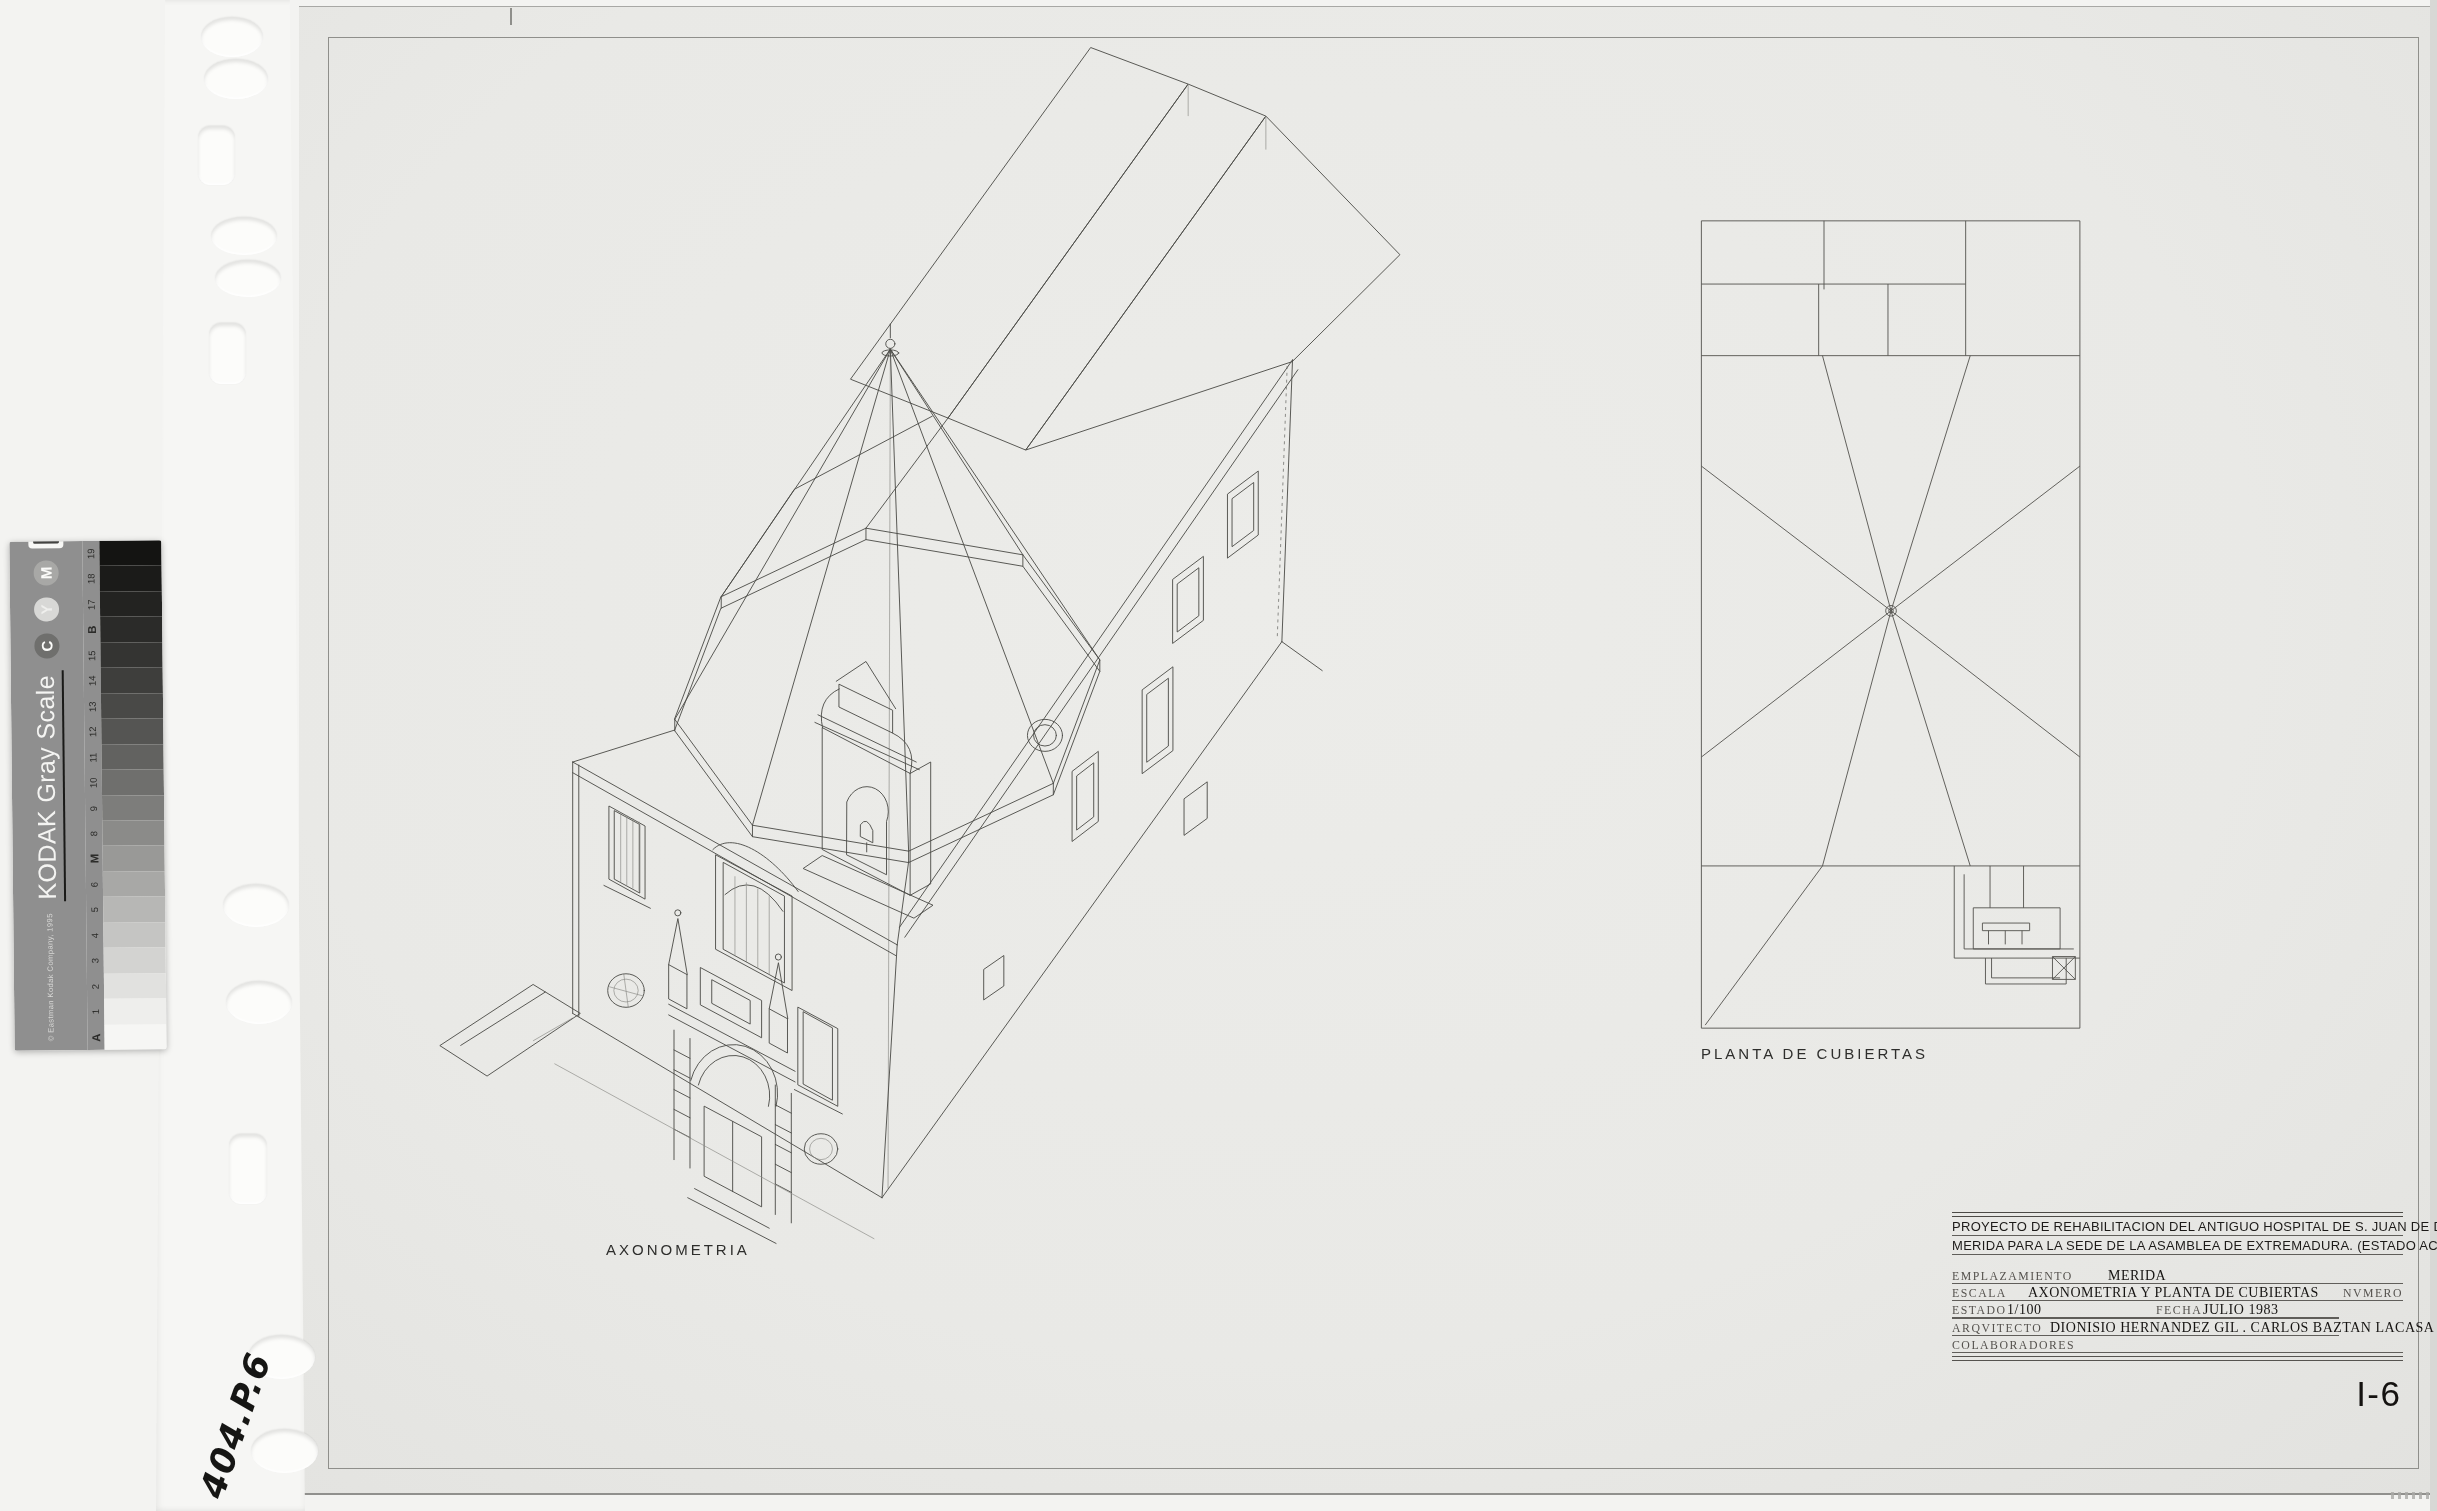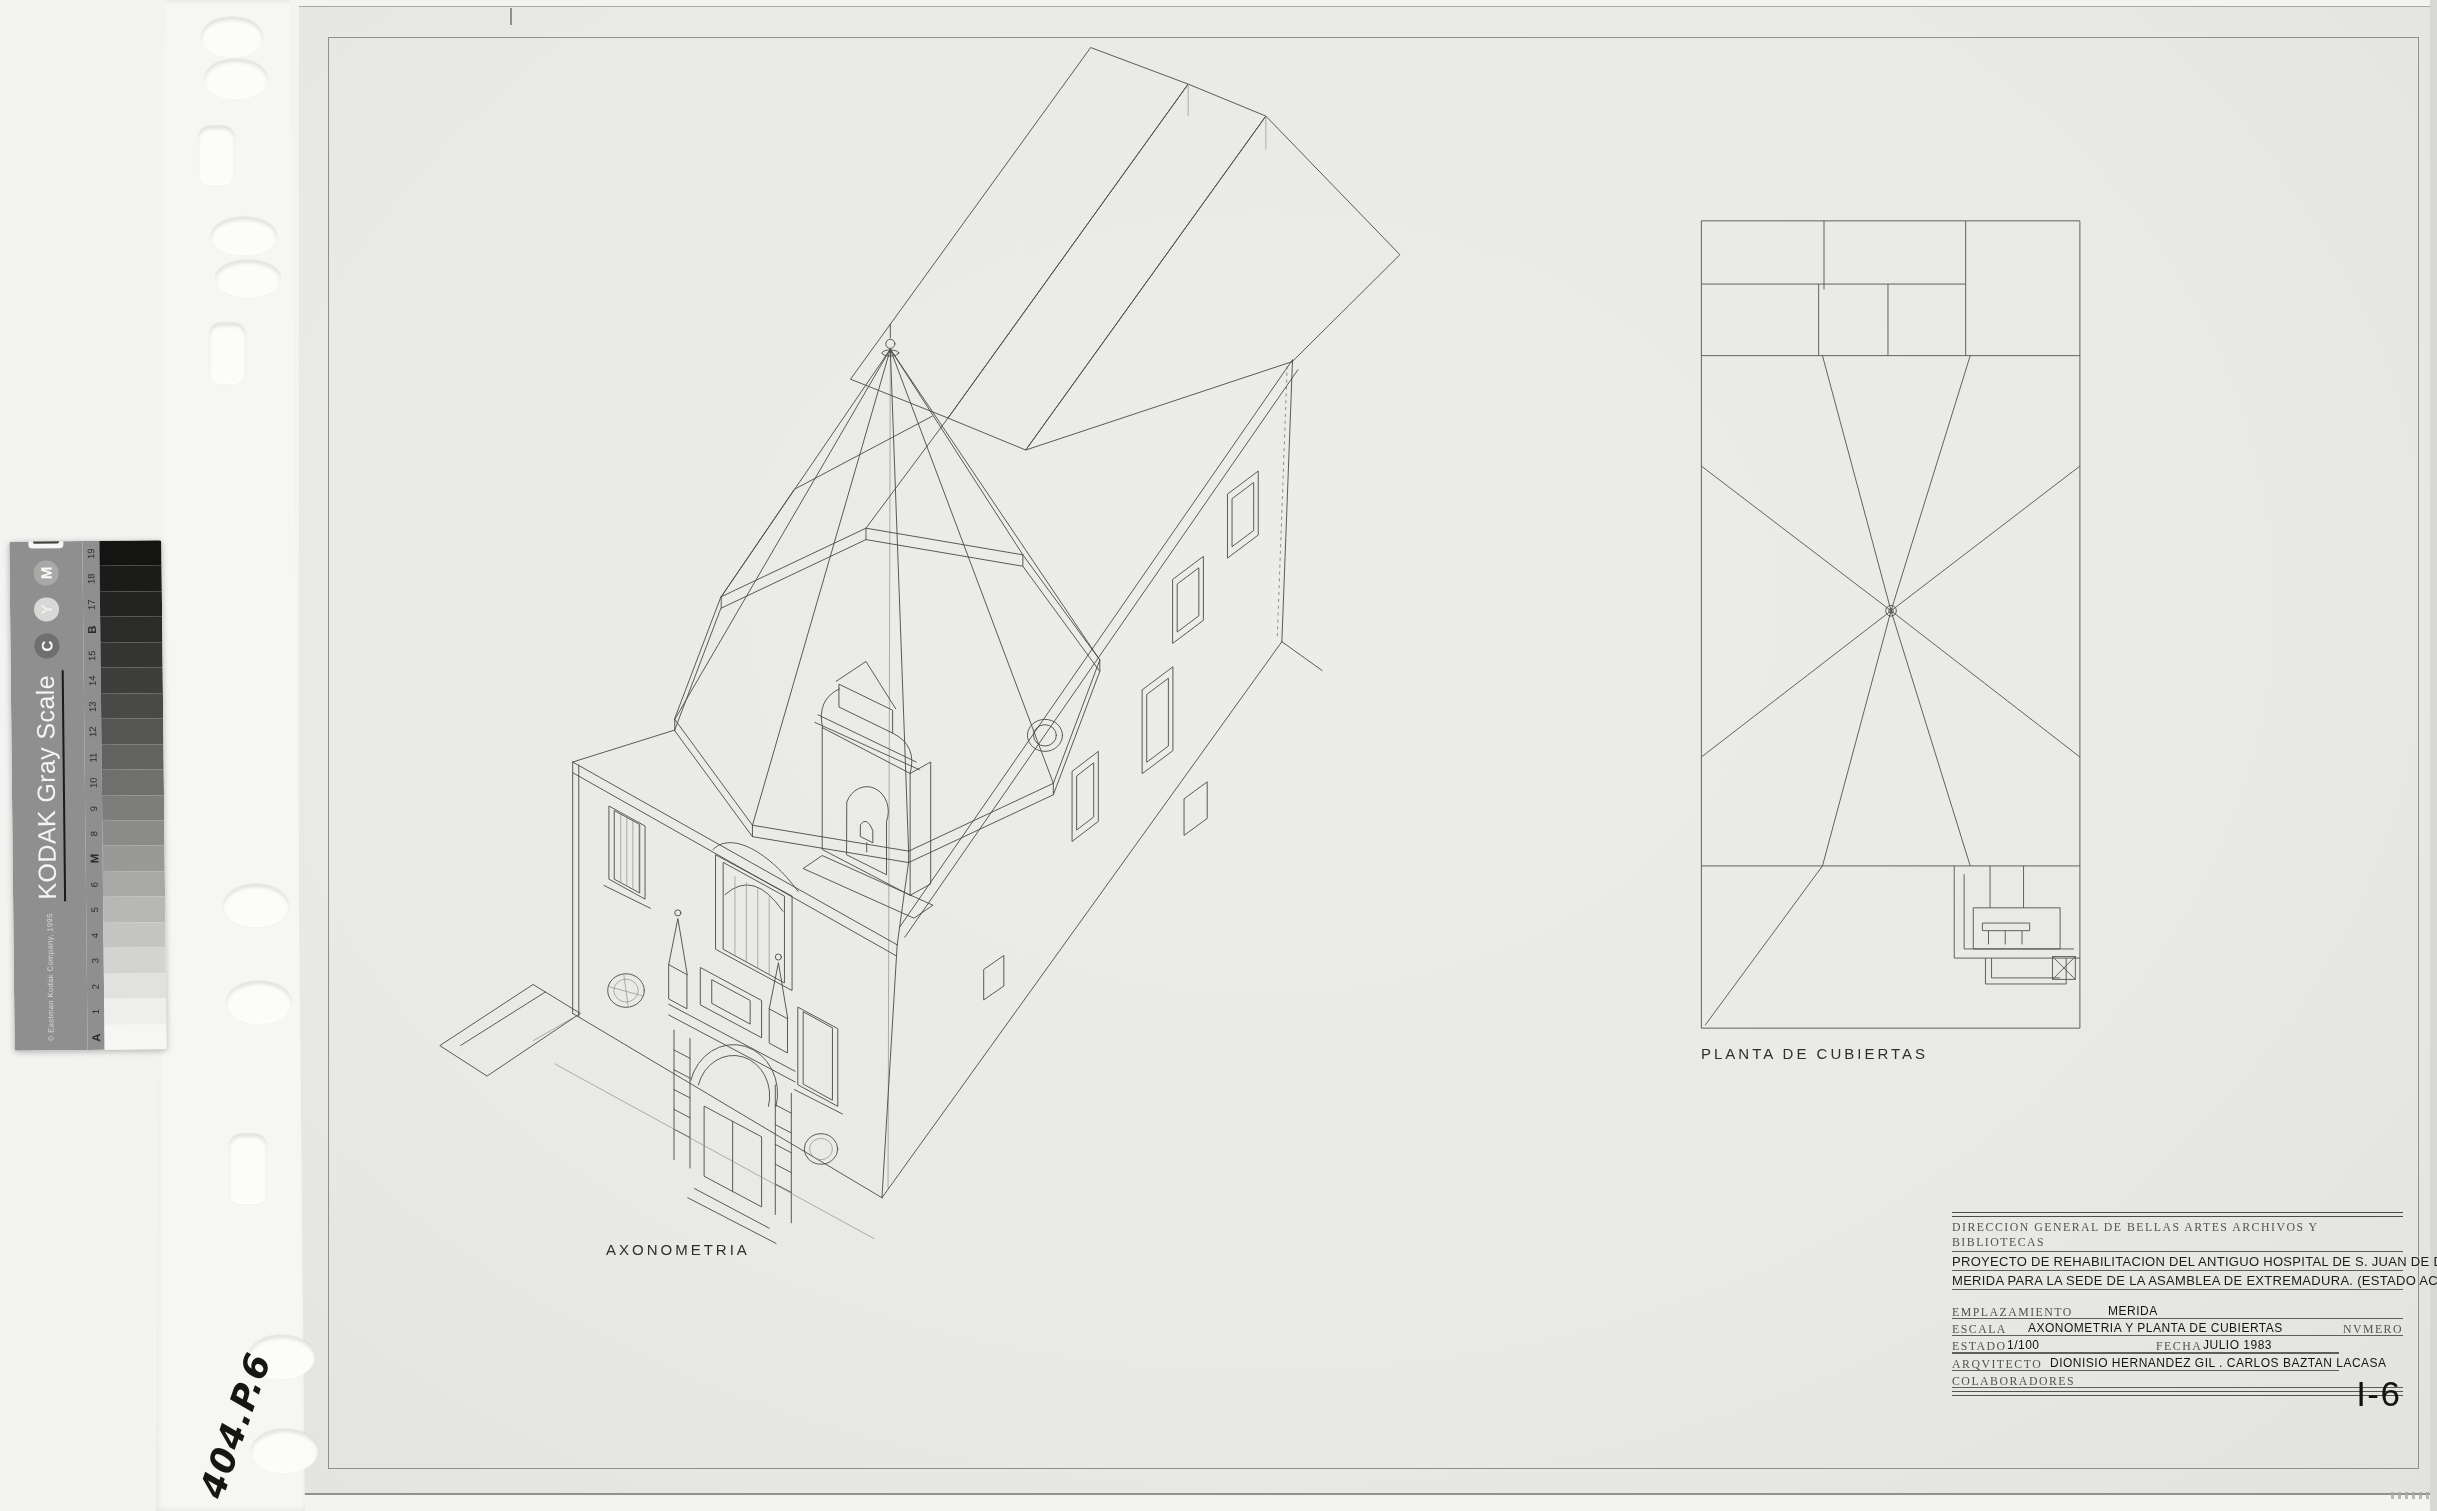--- a/index.html
+++ b/index.html
@@ -59,21 +59,21 @@
   #tblock{left:1952px;top:1210px;width:451px;color:#211f1d;}
   #mrow{display:flex;align-items:flex-end;height:52px;}
   #mname{font-size:31px;letter-spacing:3.8px;color:#4c4c48;font-weight:400;
          transform:scaleY(1.22);transform-origin:left bottom;white-space:nowrap;margin-left:7.6px;}
   .drule{border-top:1.4px solid #4c4a46;margin-top:2.3px;}
   .row{position:relative;border-bottom:1px solid #605e5a;}
   .serif{font-family:"Liberation Serif",serif;color:#55524e;letter-spacing:1.5px;}
   #dept{font-size:11.8px;padding:3px 0 1.5px;}
   .proj{font-size:13px;letter-spacing:0.3px;padding:2.3px 0 0.8px;color:#1d1b19;white-space:nowrap;}
   .frow{height:16px;font-size:11.8px;white-space:nowrap;}
-  .frow .val{font-family:Liberation Sans, sans-serif;font-size:12px;color:#161412;
+  .frow .val{font-family:Liberation Serif, serif;font-size:14px;color:#161412;
              letter-spacing:0.5px;position:absolute;top:1.5px;}
   .frow .lbl{position:absolute;top:2.3px;}
   .frow.short{width:387px;}
   #numero-val{position:absolute;right:1.5px;top:158px;font-size:35px;letter-spacing:1.5px;
               color:#141210;font-weight:400;margin-top:6px;}
   #colab-rules div{border-top:1.2px solid #55534f;margin-top:3px;}
 </style>
 </head>
 <body>
 
@@ -254,21 +254,20 @@
     <path class="ln-p" d="M2606,1258 V1292 H2712 V1258 M2614,1258 V1284 H2704"></path>
     <path class="ln-p" d="M2694,1256 H2724 V1286 H2694 Z M2694,1256 L2724,1286 M2724,1256 L2694,1286"></path>
   </svg>
 
   <div class="abs draw-label" style="left:606px;top:1193px;margin-top:48px;">AXONOMETRIA</div>
   <div class="abs draw-label" style="left:1701px;top:1045px;">PLANTA DE CUBIERTAS</div>
 
   <div class="abs" id="tblock">
     <div class="drule"></div>
       <div class="drule"></div>
-    <div class="row serif" id="dept">DIRECCION GENERAL DE BELLAS ARTES ARCHIVOS Y BIBLIOTECAS</div>
     <div class="row proj">PROYECTO DE REHABILITACION DEL ANTIGUO HOSPITAL DE S. JUAN DE DIOS EN</div>
     <div class="row proj">MERIDA PARA LA SEDE DE LA ASAMBLEA DE EXTREMADURA. (ESTADO ACTUAL)</div>
     <div style="height:12.2px;"></div>
     <div class="row frow">
       <span class="lbl serif">EMPLAZAMIENTO</span>
       <span class="val" style="left:156px;">MERIDA</span>
     </div>
     <div class="row frow">
       <span class="lbl serif">ESCALA</span>
       <span class="val" style="left:76px;">AXONOMETRIA Y PLANTA DE CUBIERTAS</span>

